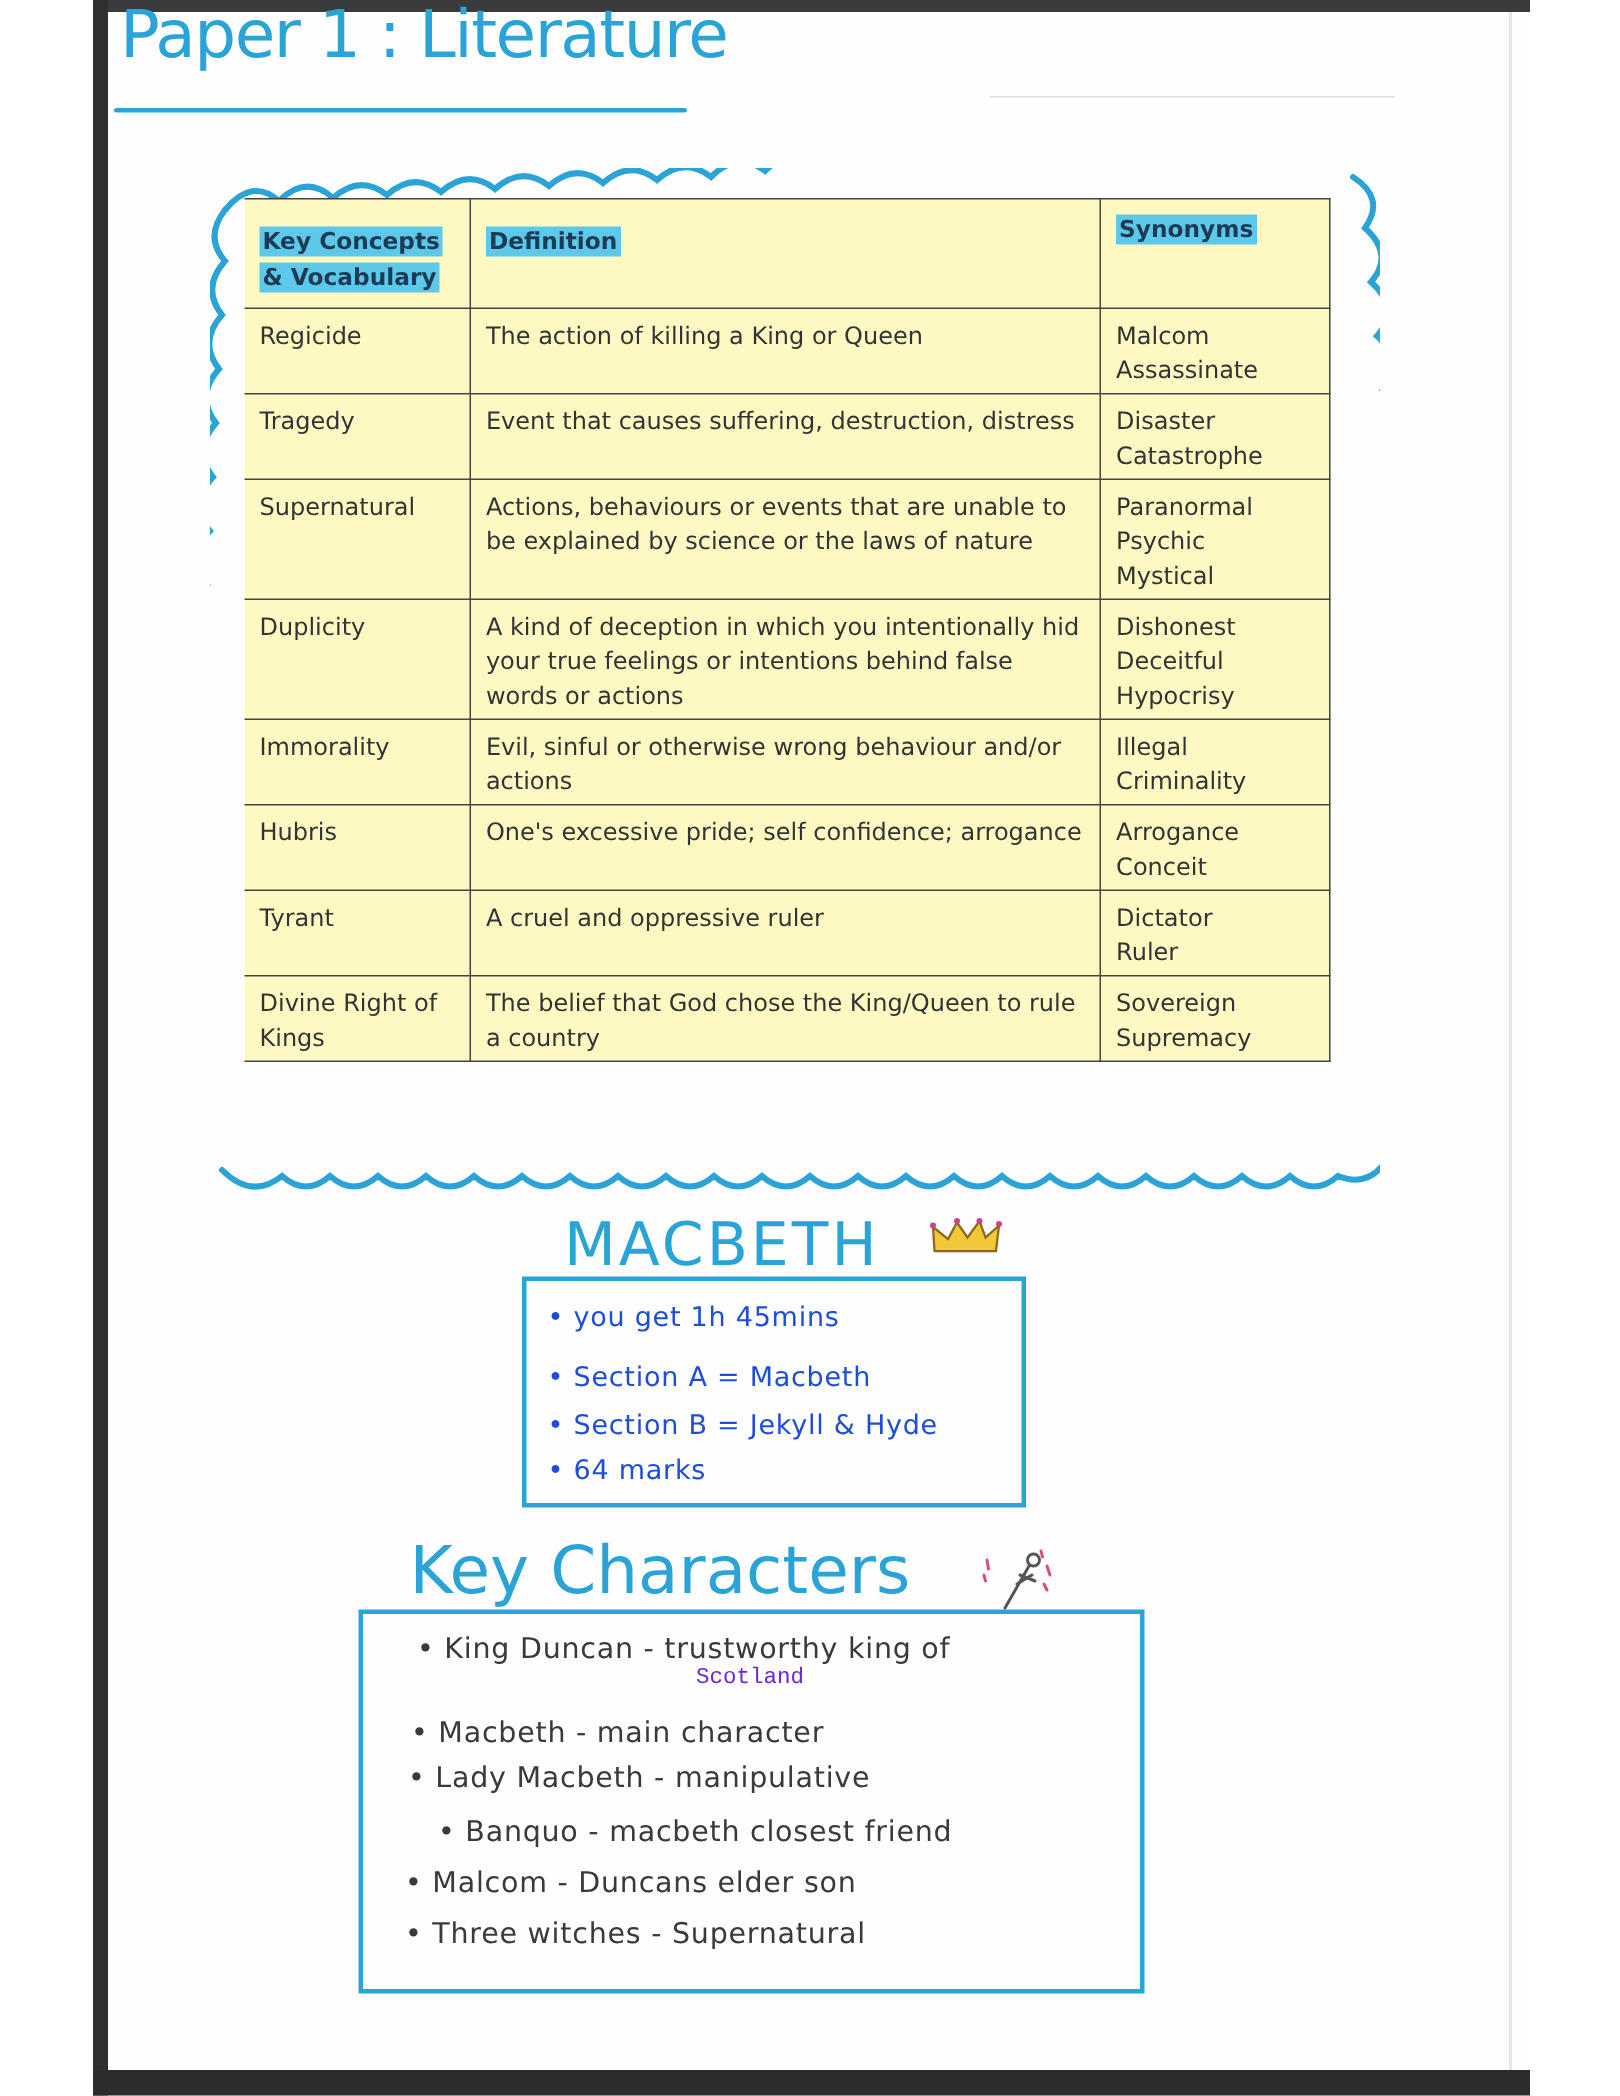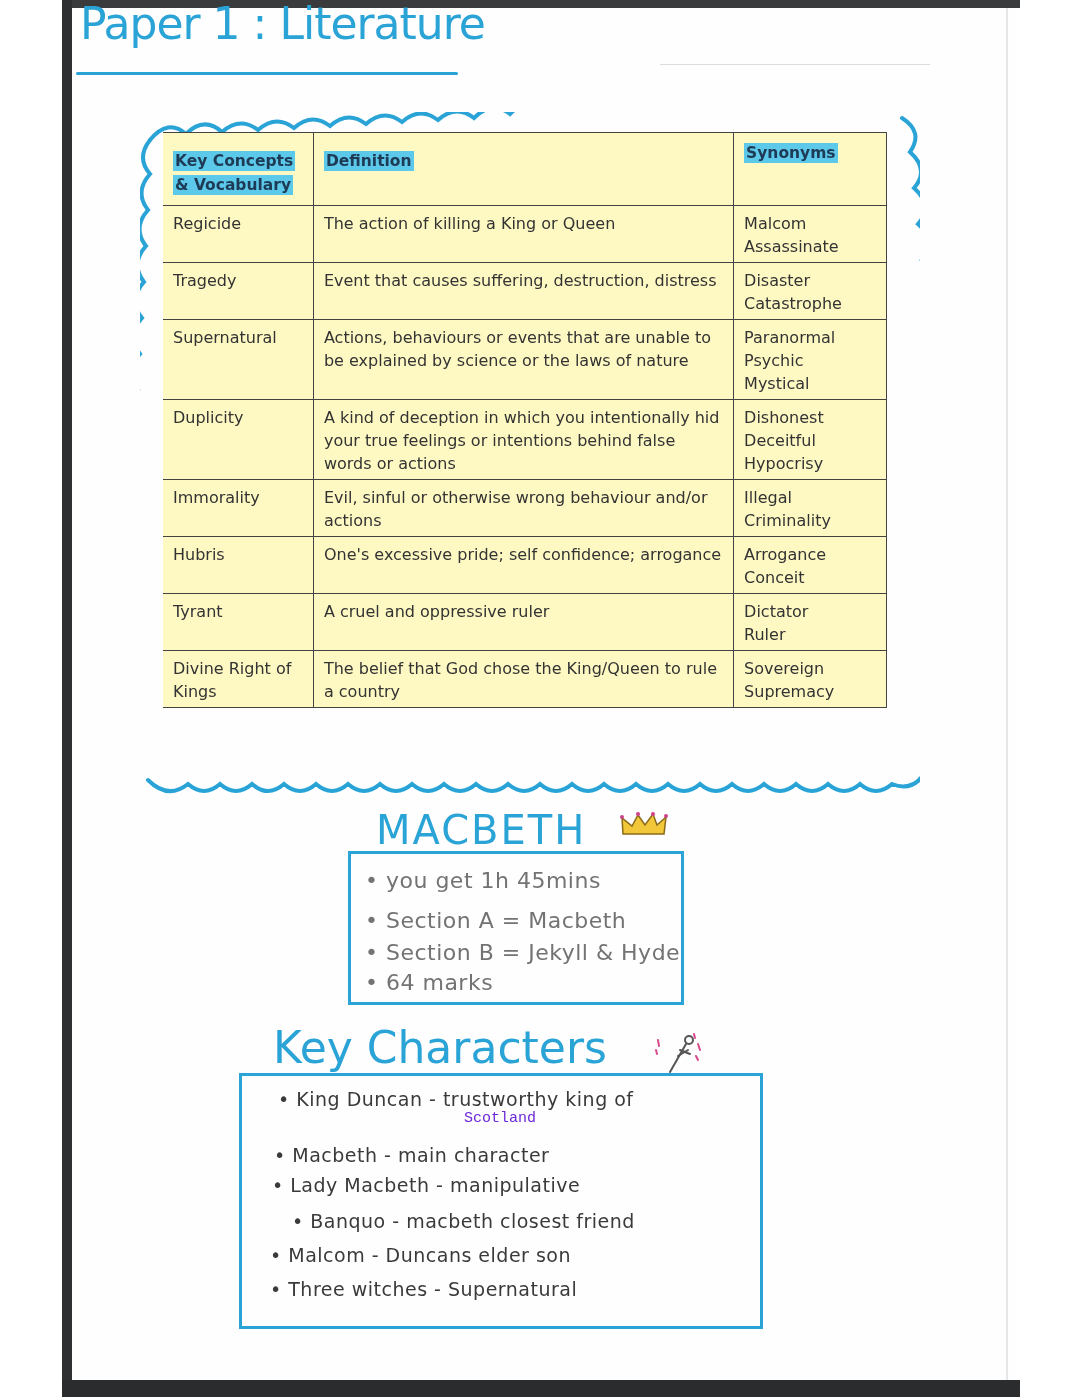--- a/index.html
+++ b/index.html
@@ -23,21 +23,21 @@
   .vocab-table th { height:52px; padding-top:16px; }
   .hl { background:#5cc8ea; color:#1e3b55; padding:1px 2px; font-weight:bold; font-size:15.5px; }
   .col-term { width:130px; }
   .col-def { width:400px; }
   .col-syn { width:132px; }
   .syn-line { display:block; }
 
   .macbeth-title { position:absolute; left:376px; top:810px; font-size:40px; color:#2aa3d6; letter-spacing:2px; font-family:"DejaVu Sans", sans-serif; line-height:1; }
   .crown { position:absolute; left:620px; top:812px; }
   .macbeth-box { position:absolute; left:348px; top:851px; width:330px; height:148px; border:3px solid #2aa3d6; }
-  .mb-item { position:absolute; left:14px; font-family:"DejaVu Sans", sans-serif; font-size:22px; color:#737373; letter-spacing:0.5px; }
+  .mb-item { position:absolute; left:14px; font-family:"DejaVu Sans", sans-serif; font-size:18px; color:#1d4ed8; letter-spacing:0.5px; }
 
   .kc-title { position:absolute; left:273px; top:1026px; font-size:44px; color:#2aa3d6; font-family:"DejaVu Sans", sans-serif; line-height:1; }
   .dagger { position:absolute; left:650px; top:1030px; }
   .kc-box { position:absolute; left:239px; top:1073px; width:518px; height:250px; border:3px solid #2aa3d6; }
   .kc-item { position:absolute; font-family:"DejaVu Sans", sans-serif; font-size:19px; color:#3a3a3a; letter-spacing:0.5px; white-space:nowrap; }
   .kc-sub { position:absolute; font-family:Liberation Mono, monospace; font-size:15px; color:#6d28d9; }
 </style>
 </head>
 <body>
 

